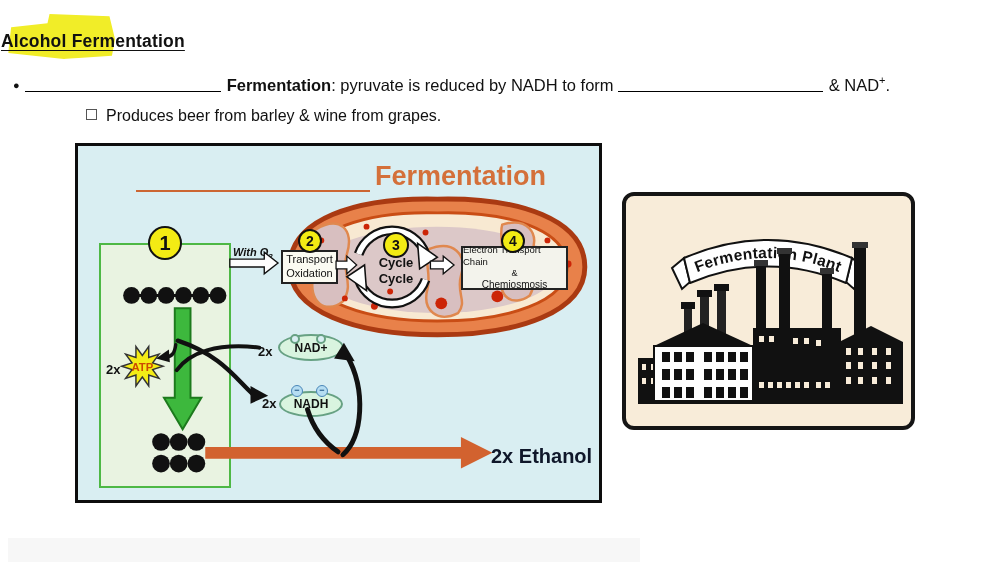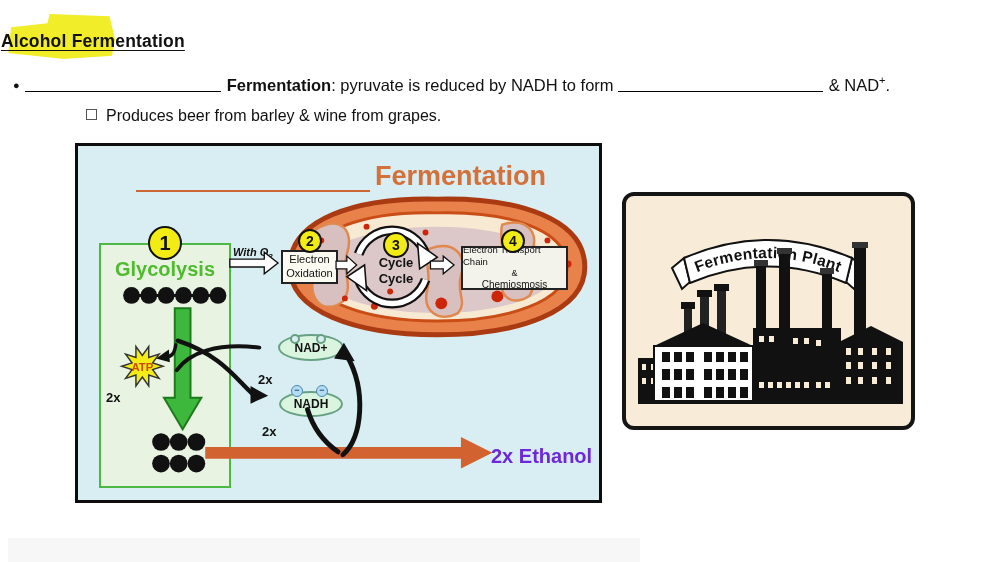--- a/index.html
+++ b/index.html
@@ -61,32 +61,32 @@
   .pyrbox{left:203px;top:104px;width:57px;height:34px;box-sizing:border-box;background:#fbfbf2;
     border:2px solid #222;z-index:10;display:flex;flex-direction:column;align-items:center;
     justify-content:center;font-size:11px;line-height:1.25;}
   .krebstext{left:290px;top:109px;width:56px;text-align:center;font-size:13px;font-weight:600;
     line-height:1.2;z-index:30;}
   .etcbox{left:383px;top:100px;width:107px;height:44px;box-sizing:border-box;background:#f3f3ec;
     border:2px solid #222;z-index:10;display:flex;flex-direction:column;align-items:center;
     justify-content:center;line-height:1.25;}
   .etcbox .l1{font-size:9.5px;} .etcbox .l2{font-size:9px;} .etcbox .l3{font-size:10px;}
 
-  .mult{position:absolute;font-size:13px;font-weight:bold;z-index:30;margin-top:28px;}
+  .mult{position:absolute;font-size:13px;font-weight:bold;z-index:30;}
   .oval{position:absolute;border-radius:50%;background:#d9f4df;border:2px solid #67a183;
     box-sizing:border-box;display:flex;align-items:center;justify-content:center;
     font-size:12px;font-weight:bold;z-index:10;}
   .nad{left:200px;top:188px;width:66px;height:27px;}
   .nadh{left:201px;top:245px;width:64px;height:26px;}
   .notch{position:absolute;width:10px;height:10px;border-radius:50%;background:#d9eef2;
     border:2px solid #67a183;box-sizing:border-box;z-index:11;}
   .charge{position:absolute;width:12px;height:12px;border-radius:50%;background:#b5ddf2;
     border:1.5px solid #4a86b8;box-sizing:border-box;color:#1a4f80;font-size:9px;line-height:8px;
     text-align:center;font-weight:bold;z-index:30;}
-  .ethanol-label{left:413px;top:299px;font-size:20px;font-weight:bold;color:#6d28d9;z-index:30;}
+  .ethanol-label{left:413px;top:299px;font-size:20px;font-weight:bold;color:#0f172a;z-index:30;}
 
   
   .plant{left:622px;top:192px;width:293px;height:238px;box-sizing:border-box;
     background:#f8ecd9;border:4px solid #151515;border-radius:12px;}
 
   .bottom-bar{left:8px;top:538px;width:632px;height:24px;background:#f7f7f7;}
 </style>
 </head>
 <body>
 
@@ -120,27 +120,26 @@
         <circle cx="476" cy="96" r="3"></circle>
         <circle cx="497" cy="120" r="3.5"></circle>
       <circle cx="316" cy="148" r="3"></circle>
     </g>
   </svg>
 
   <div class="abs diag-blank"></div>
   <div class="abs diag-title">Fermentation</div>
 
   <div class="abs glyc-box"></div>
-  <div class="abs glyc-label">Glycolysis</div>
   <div class="abs stepnum c1">1</div>
 
   <div class="abs witho2"><span>With O</span><sub>2</sub></div>
 
   <div class="abs pyrbox">
-    <span>Electron</span>
+    <span>Transport</span>
     <span>Oxidation</span>
   </div>
   <div class="abs stepnum c2">2</div>
 
   <div class="abs krebstext">
     <div>Cycle</div>
     <div>Cycle</div>
   </div>
   <div class="abs stepnum c3">3</div>
 

